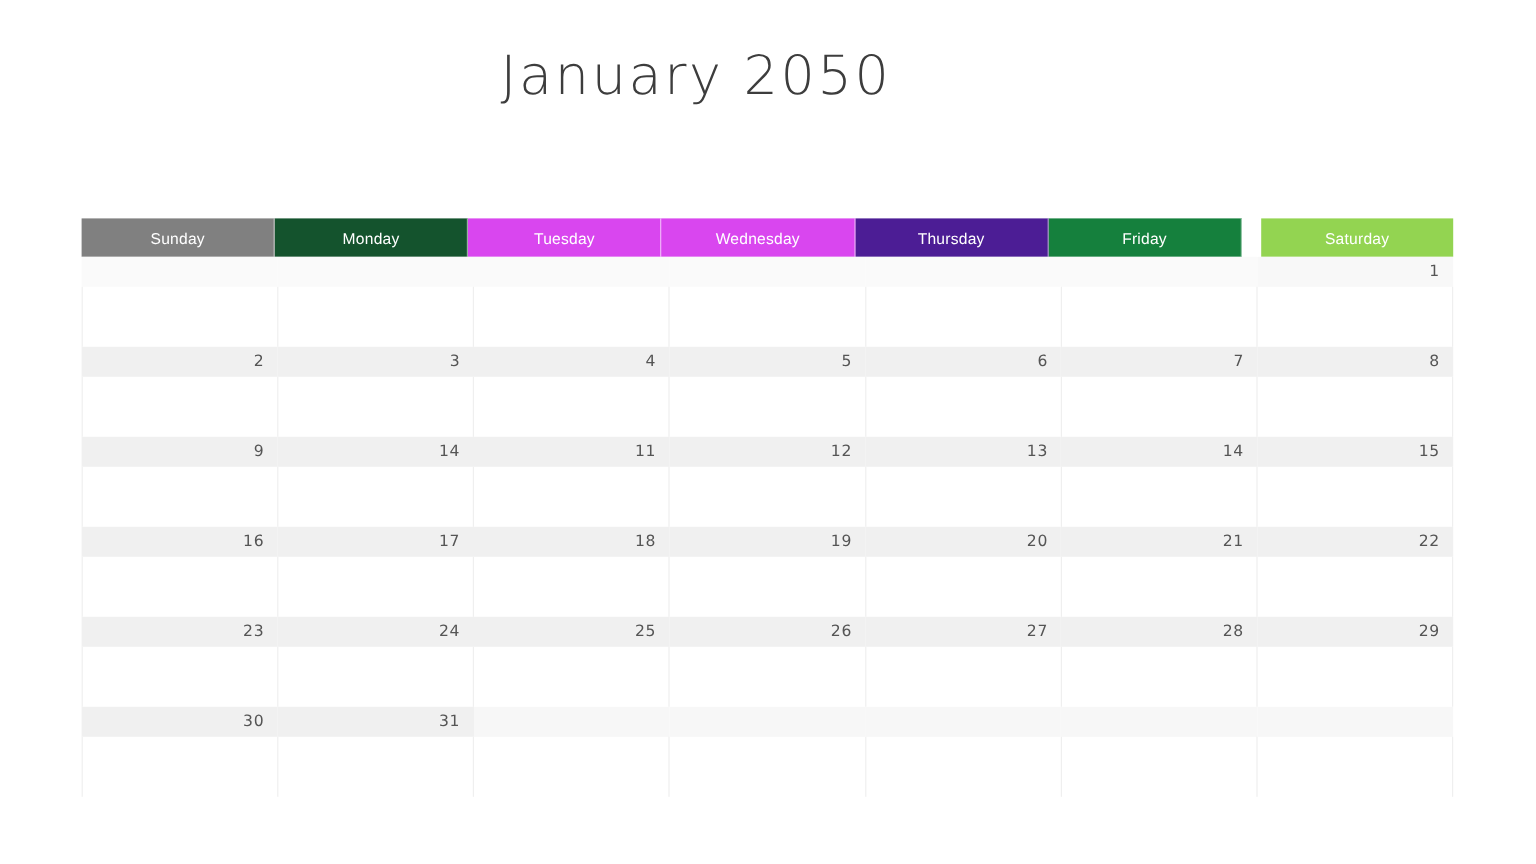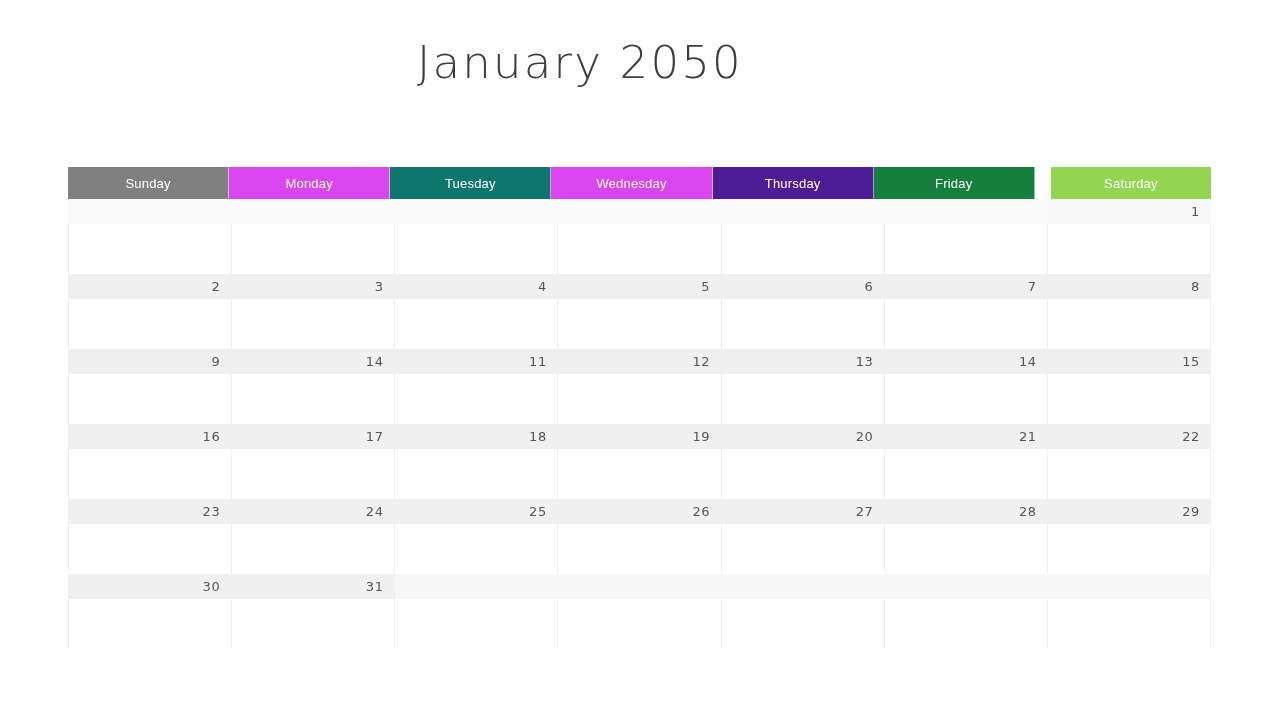--- a/index.html
+++ b/index.html
@@ -27,21 +27,21 @@
     font-weight: 300;
     color: #3d3d3d;
     letter-spacing: 2.2px;
     line-height: 1;
     white-space: pre;
   }
 
   #calendar {
     position: absolute;
     left: 68px;
-    top: 167px;
+    top: 182px;
     width: 1143px;
   }
 
   
   .cal-head {
     display: flex;
     width: 100%;
     height: 32px;
   }
   .cal-head .dow {
@@ -117,24 +117,24 @@
 <body>
 
 <div id="page-title">January 2050</div>
 
 <div id="calendar">
 
   <div class="cal-head">
     <div class="dow" style="background: rgb(128, 128, 128);">
         <span>Sunday</span>
       </div>
+    <div class="dow" style="background: #14532d;">
+        <span>Monday</span>
+      </div>
     <div class="dow" style="background: #d946ef;">
-        <span>Monday</span>
-      </div>
-    <div class="dow" style="background: #0f766e;">
         <span>Tuesday</span>
       </div>
     <div class="dow" style="background: #d946ef;">
         <span>Wednesday</span>
       </div>
     <div class="dow" style="background: #4c1d95;">
         <span>Thursday</span>
       </div>
     <div class="dow" style="background: #15803d;">
         <span>Friday</span>

